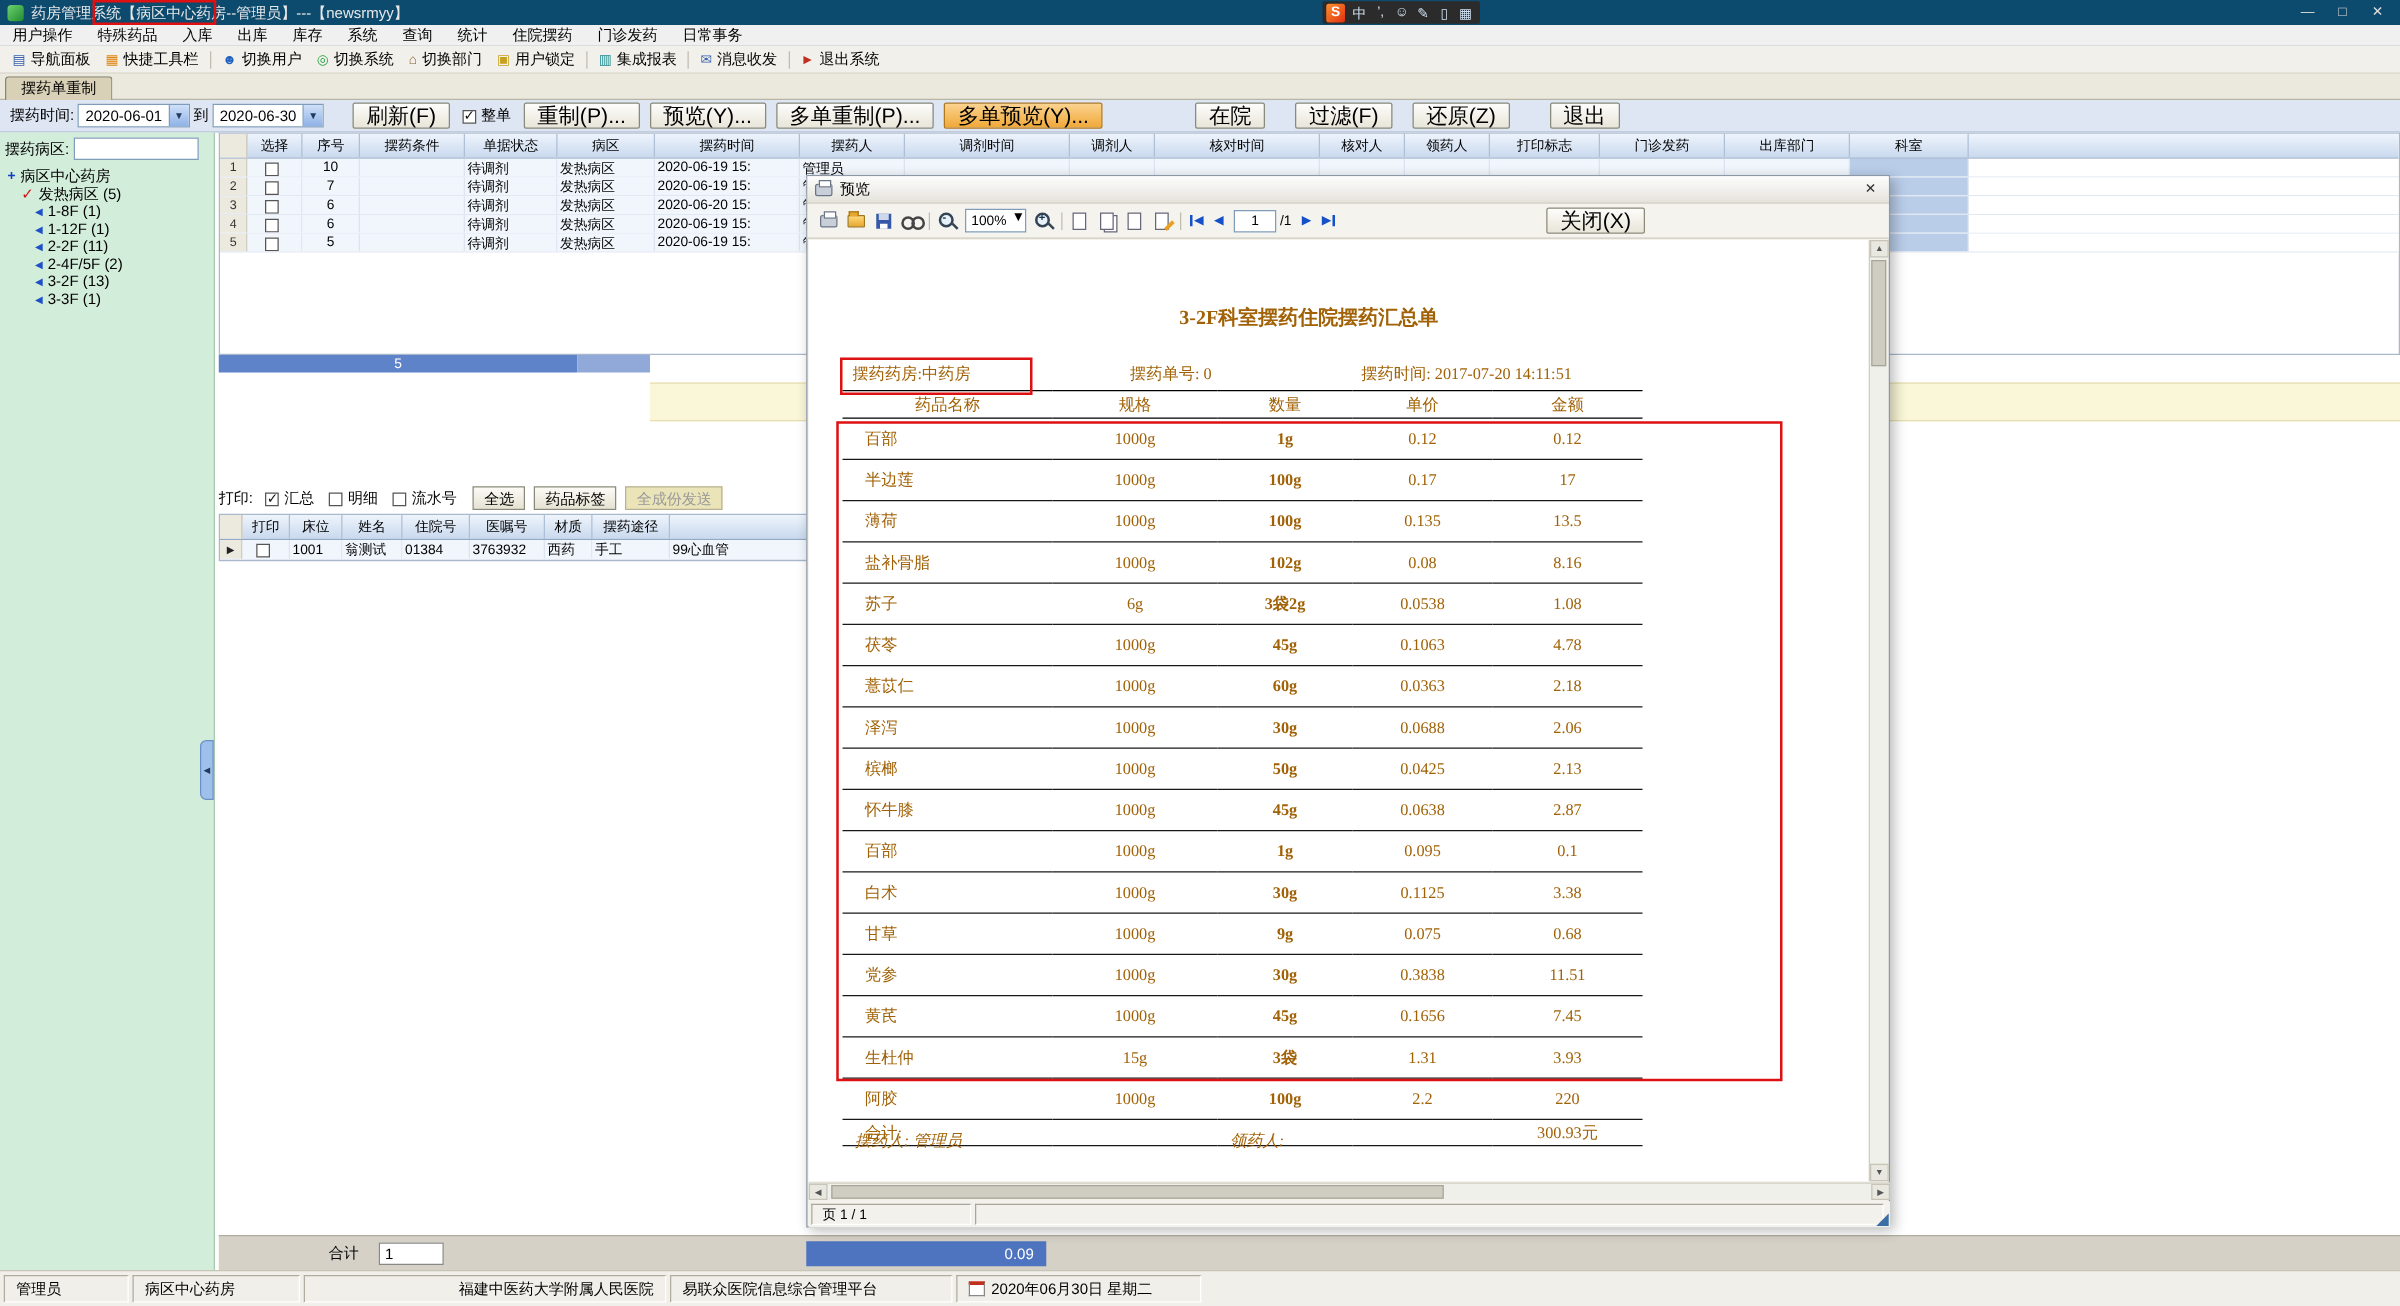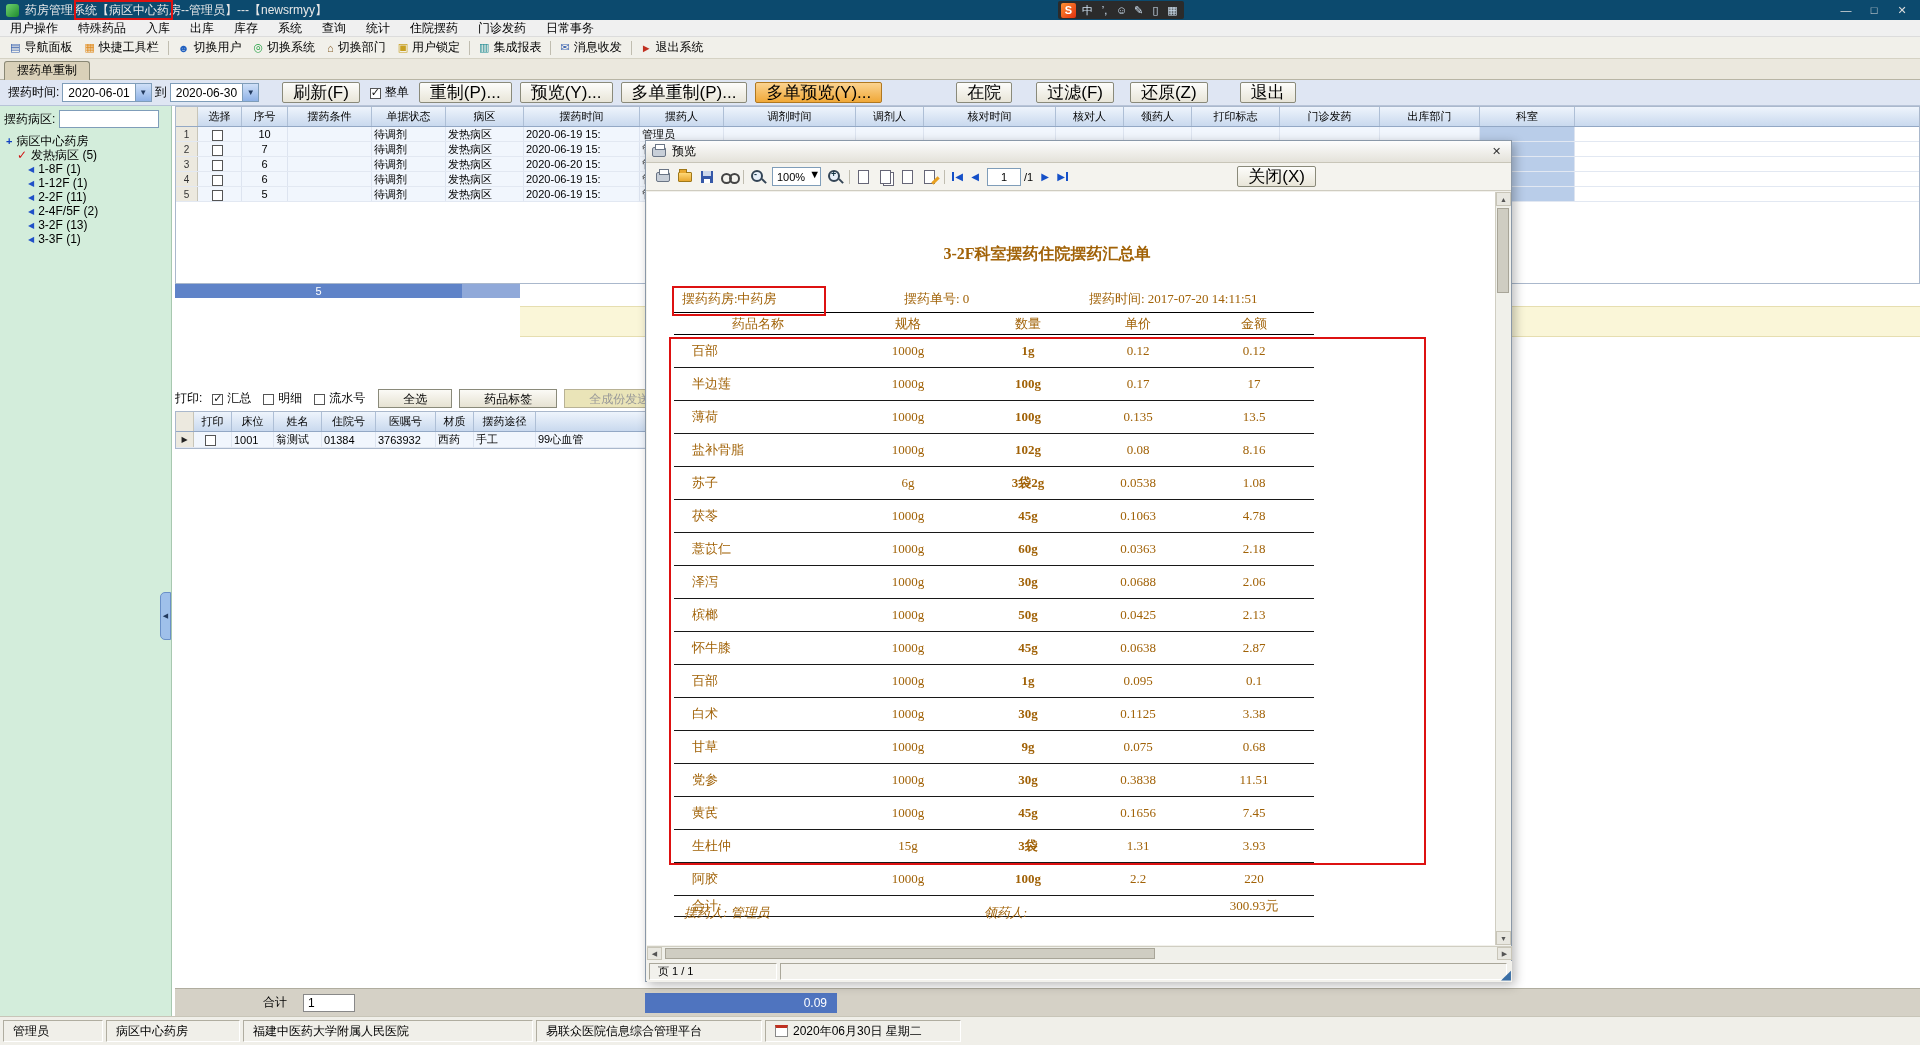--- a/index.html
+++ b/index.html
@@ -58,21 +58,21 @@
 #lower-grid{position:absolute;left:175px;top:411px;width:700px;background:#fff;border:1px solid #aab8cc;overflow:hidden;}
 #lower-grid .g-gut{flex:0 0 18px;}
 #lower-grid .g-row{height:16px;}
 .arrow-gut{font-size:8px;color:#222;}
 
 
 #count-bar{position:absolute;left:175px;top:284px;width:287px;height:14px;background:#5f83c8;color:#fff;font-size:11px;display:flex;align-items:center;justify-content:center;}
 #count-bar2{position:absolute;left:462px;top:284px;width:58px;height:14px;background:#90a9d9;}
 #yellow-band{position:absolute;left:520px;top:306px;width:1400px;height:31px;background:#faf6d8;border-top:1px solid #e6deb0;border-bottom:1px solid #e6deb0;}
 #print-bar{position:absolute;left:175px;top:387px;height:23px;display:flex;align-items:center;font-size:12px;}
-.small-btn{height:19px;padding:0 24px;background:linear-gradient(#fbfaf6,#e6e2d2);border:1px solid #8a8a7a;margin-left:7px;font-size:12px;line-height:16px;white-space:nowrap;}
+.small-btn{height:19px;padding:0 8px;background:linear-gradient(#fbfaf6,#e6e2d2);border:1px solid #8a8a7a;margin-left:7px;font-size:12px;line-height:16px;white-space:nowrap;}
 .small-btn.dis{background:#eae4b8;color:#999;border-color:#b8b295;}
 
 
 #totals-bar{position:absolute;left:175px;top:988px;width:1745px;height:28px;background:#d5d1c6;border-top:1px solid #b0ad9f;display:flex;align-items:center;}
 #totals-label{margin-left:88px;}
 #totals-count{width:52px;height:18px;background:#fff;border:1px solid #888;margin-left:16px;padding:0 4px;line-height:16px;}
 #totals-amount{position:absolute;left:470px;top:4px;width:192px;height:20px;background:#4f74bf;color:#fff;display:flex;align-items:center;justify-content:flex-end;padding-right:10px;font-size:12px;}
 #statusbar{position:absolute;left:0;top:1016px;width:1920px;height:29px;background:#f0efe9;border-top:1px solid #c8c5b8;display:flex;align-items:center;padding:2px 3px;}
 .sb-cell{height:22px;border:1px solid;border-color:#b0ada0 #fff #fff #b0ada0;display:flex;align-items:center;padding:0 9px;margin-right:3px;font-size:12px;white-space:nowrap;flex:0 0 auto;}
 .cal-ic{width:13px;height:12px;border:1px solid #888;background:#fff;border-top:3px solid #c03020;margin-right:5px;flex:0 0 auto;}
@@ -484,21 +484,21 @@
   <span id="totals-count">1</span>
   <span id="totals-amount">0.09</span>
 </div>
 <div id="statusbar">
     <div class="sb-cell" style="width: 100px;">
       <span>管理员</span>
     </div>
     <div class="sb-cell" style="width: 134px;">
       <span>病区中心药房</span>
     </div>
-    <div class="sb-cell" style="width: 290px;">
+    <div class="sb-cell" style="width: 290px; justify-content: flex-end;">
       <span>福建中医药大学附属人民医院</span>
     </div>
     <div class="sb-cell" style="width: 226px;">
       <span>易联众医院信息综合管理平台</span>
     </div>
     <div class="sb-cell" style="width: 196px;">
       <span class="cal-ic"></span>
       <span>2020年06月30日 星期二</span>
     </div>
   </div>

